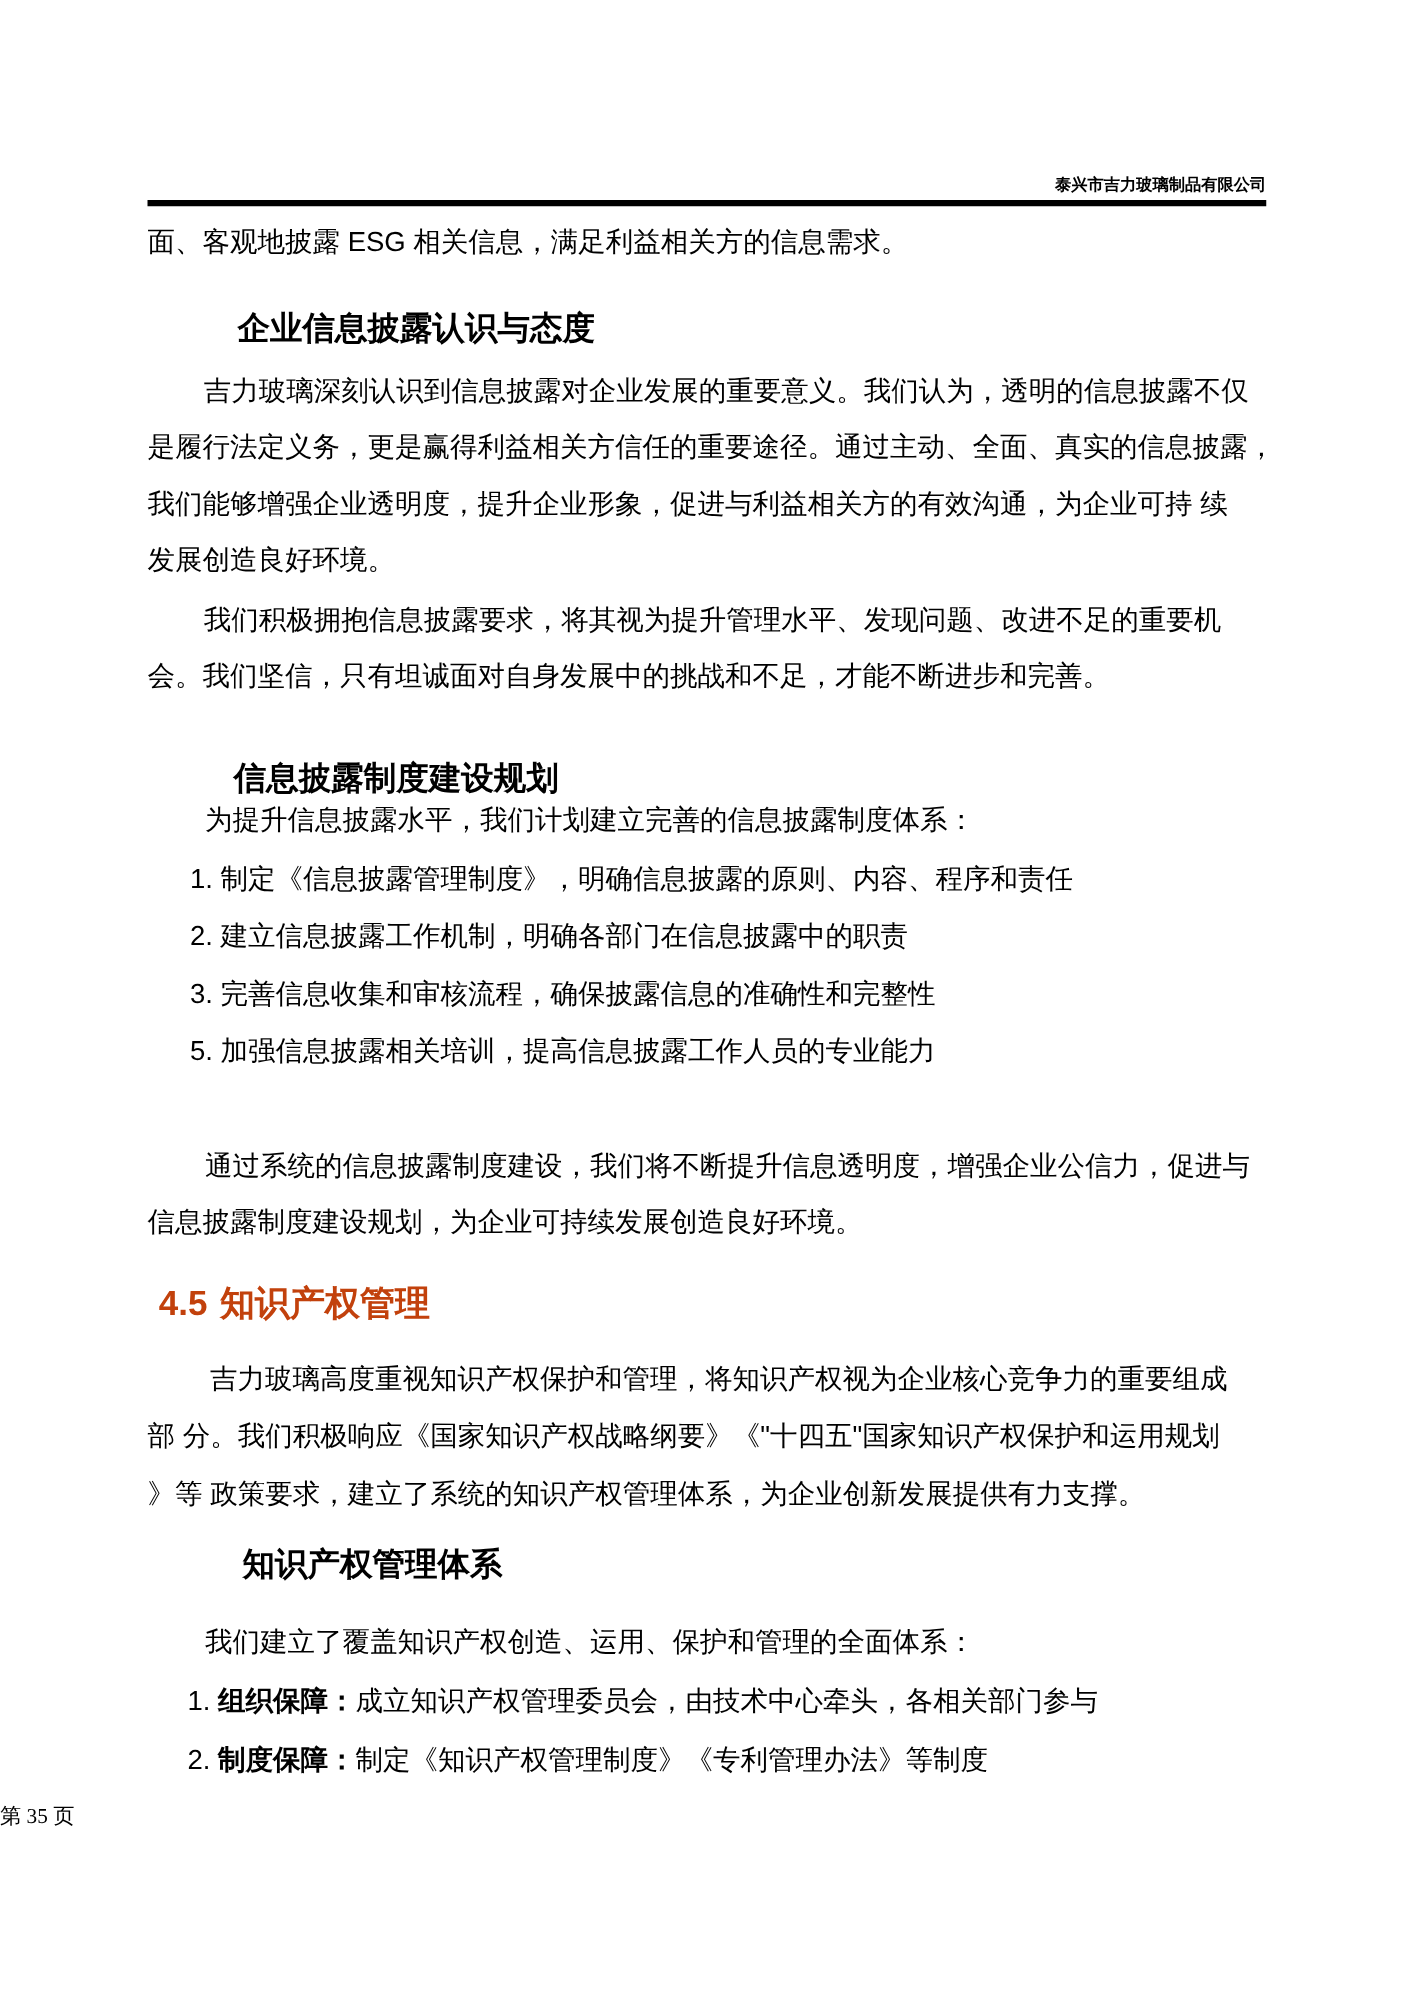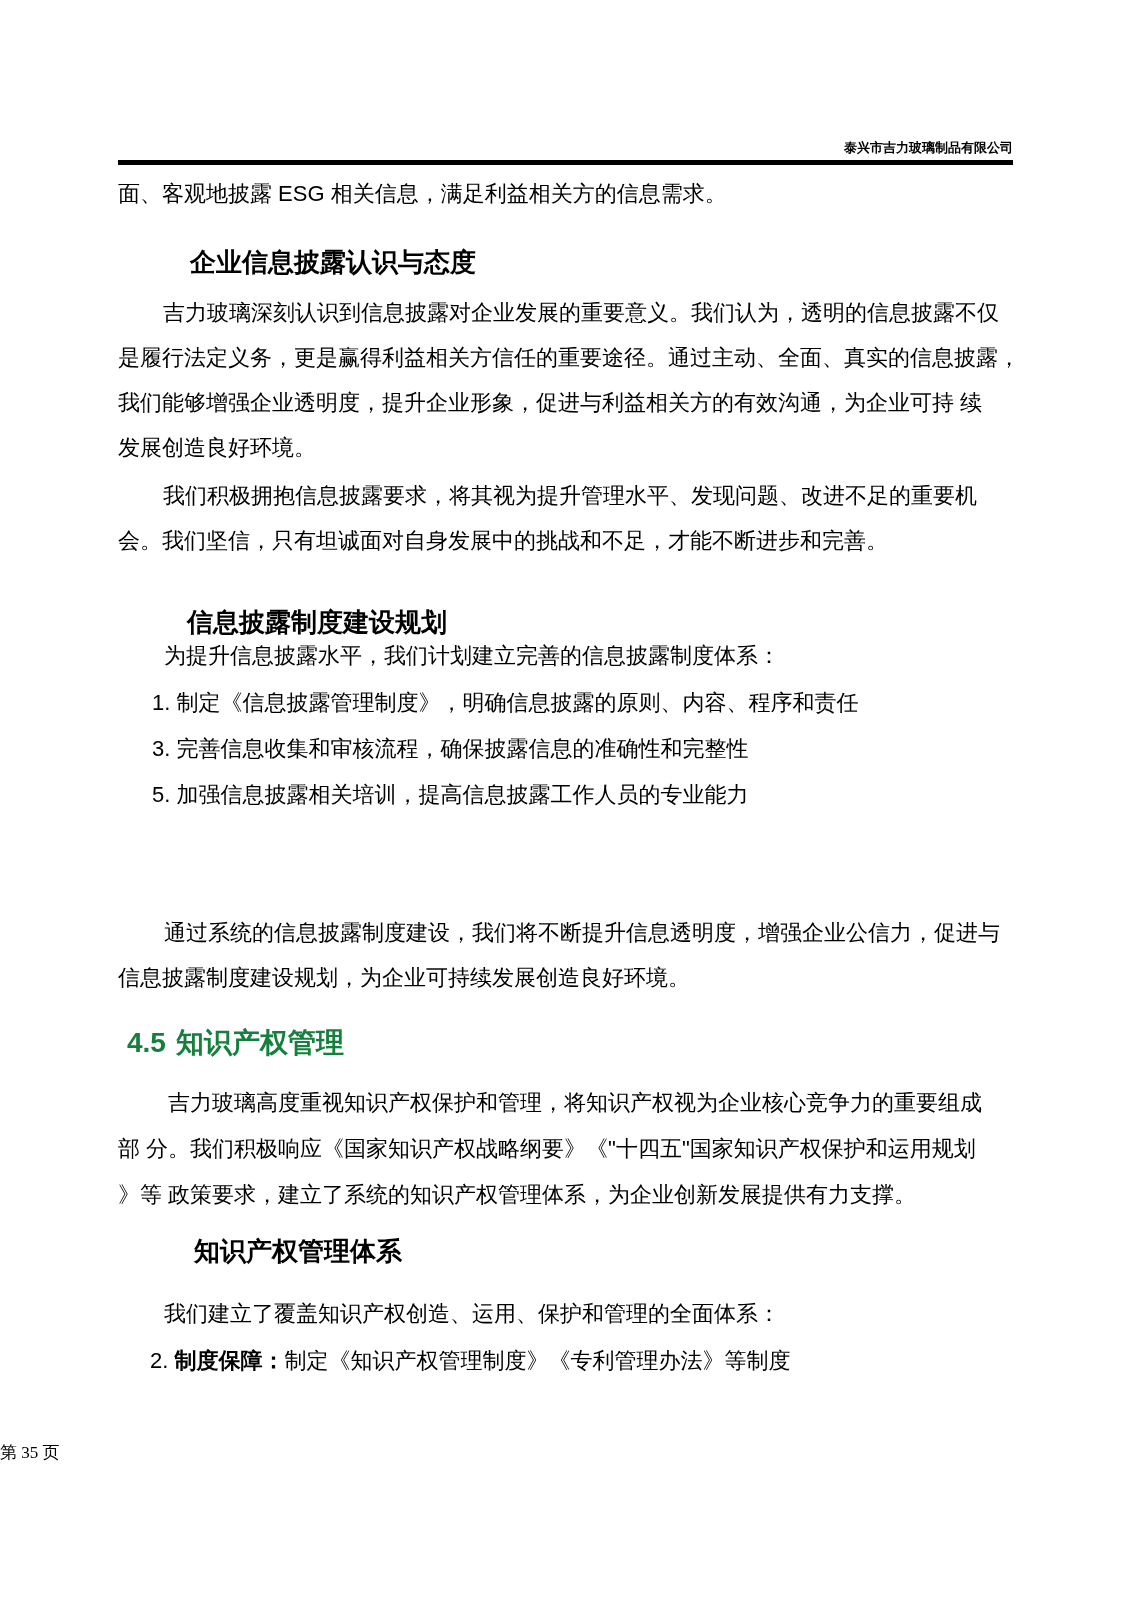--- a/index.html
+++ b/index.html
@@ -88,42 +88,44 @@
     <div class="line ind45">我们积极拥抱信息披露要求，将其视为提升管理水平、发现问题、改进不足的重要机</div>
     <div class="line">会。我们坚信，只有坦诚面对自身发展中的挑战和不足，才能不断进步和完善。</div>
   </div>
 
   <div class="abs h h-sub h2">信息披露制度建设规划</div>
 
   <div class="abs para lead2 line ind46">为提升信息披露水平，我们计划建立完善的信息披露制度体系：</div>
 
   <div class="abs para list1">
     <div class="line">1. 制定《信息披露管理制度》，明确信息披露的原则、内容、程序和责任</div>
+    <div class="line">2. 建立信息披露工作机制，明确各部门在信息披露中的职责</div>
     <div class="line">3. 完善信息收集和审核流程，确保披露信息的准确性和完整性</div>
     <div class="line">5. 加强信息披露相关培训，提高信息披露工作人员的专业能力</div>
   </div>
 
   <div class="abs para closing">
     <div class="line ind46">通过系统的信息披露制度建设，我们将不断提升信息透明度，增强企业公信力，促进与</div>
     <div class="line">信息披露制度建设规划，为企业可持续发展创造良好环境。</div>
   </div>
 
-  <div class="abs hgreen" style="color: #15803d;">
+  <div class="abs hgreen" style="color: #c2410c;">
     <span class="secnum">4.5</span><span>知识产权管理</span>
   </div>
 
   <div class="abs para p5">
     <div class="line ind50">吉力玻璃高度重视知识产权保护和管理，将知识产权视为企业核心竞争力的重要组成</div>
     <div class="line">部 分。我们积极响应《国家知识产权战略纲要》《"十四五"国家知识产权保护和运用规划</div>
     <div class="line">》等 政策要求，建立了系统的知识产权管理体系，为企业创新发展提供有力支撑。</div>
   </div>
 
   <div class="abs h h-sub h3">知识产权管理体系</div>
 
   <div class="abs para lead4 line ind46">我们建立了覆盖知识产权创造、运用、保护和管理的全面体系：</div>
 
   <div class="abs para list2">
+    <div class="line"><span>1. </span><span class="lead-bold">组织保障：</span><span>成立知识产权管理委员会，由技术中心牵头，各相关部门参与</span></div>
     <div class="line"><span>2. </span><span class="lead-bold">制度保障：</span><span>制定《知识产权管理制度》《专利管理办法》等制度</span></div>
   </div>
 
   <div class="abs footer">第 35 页</div>
 
 </div>
 
 </body></html>

